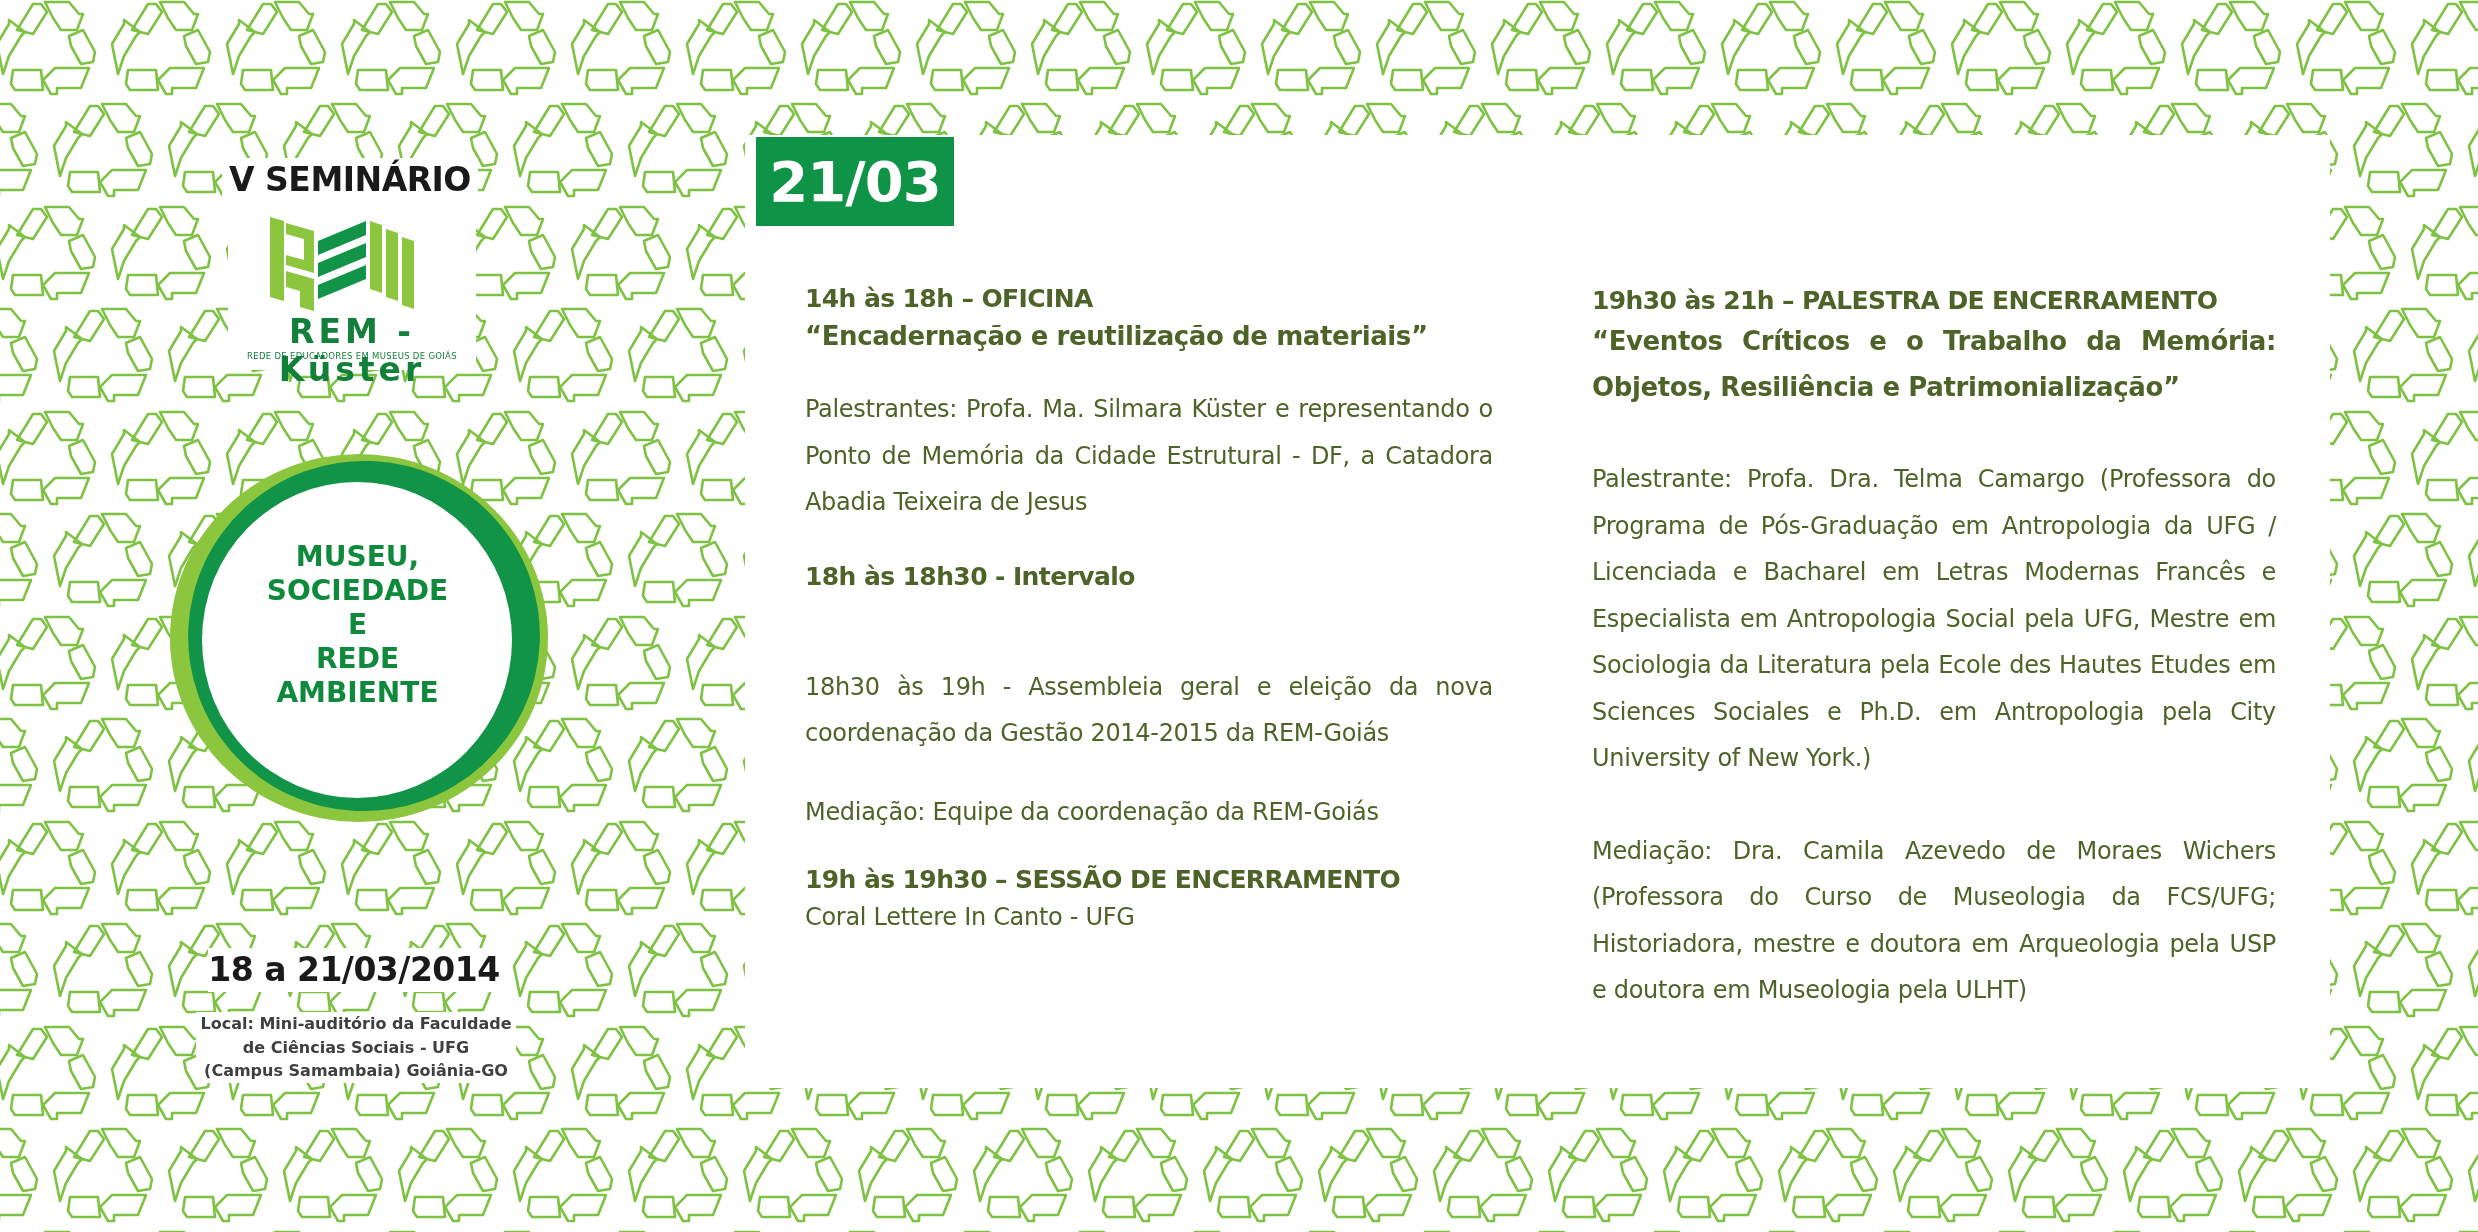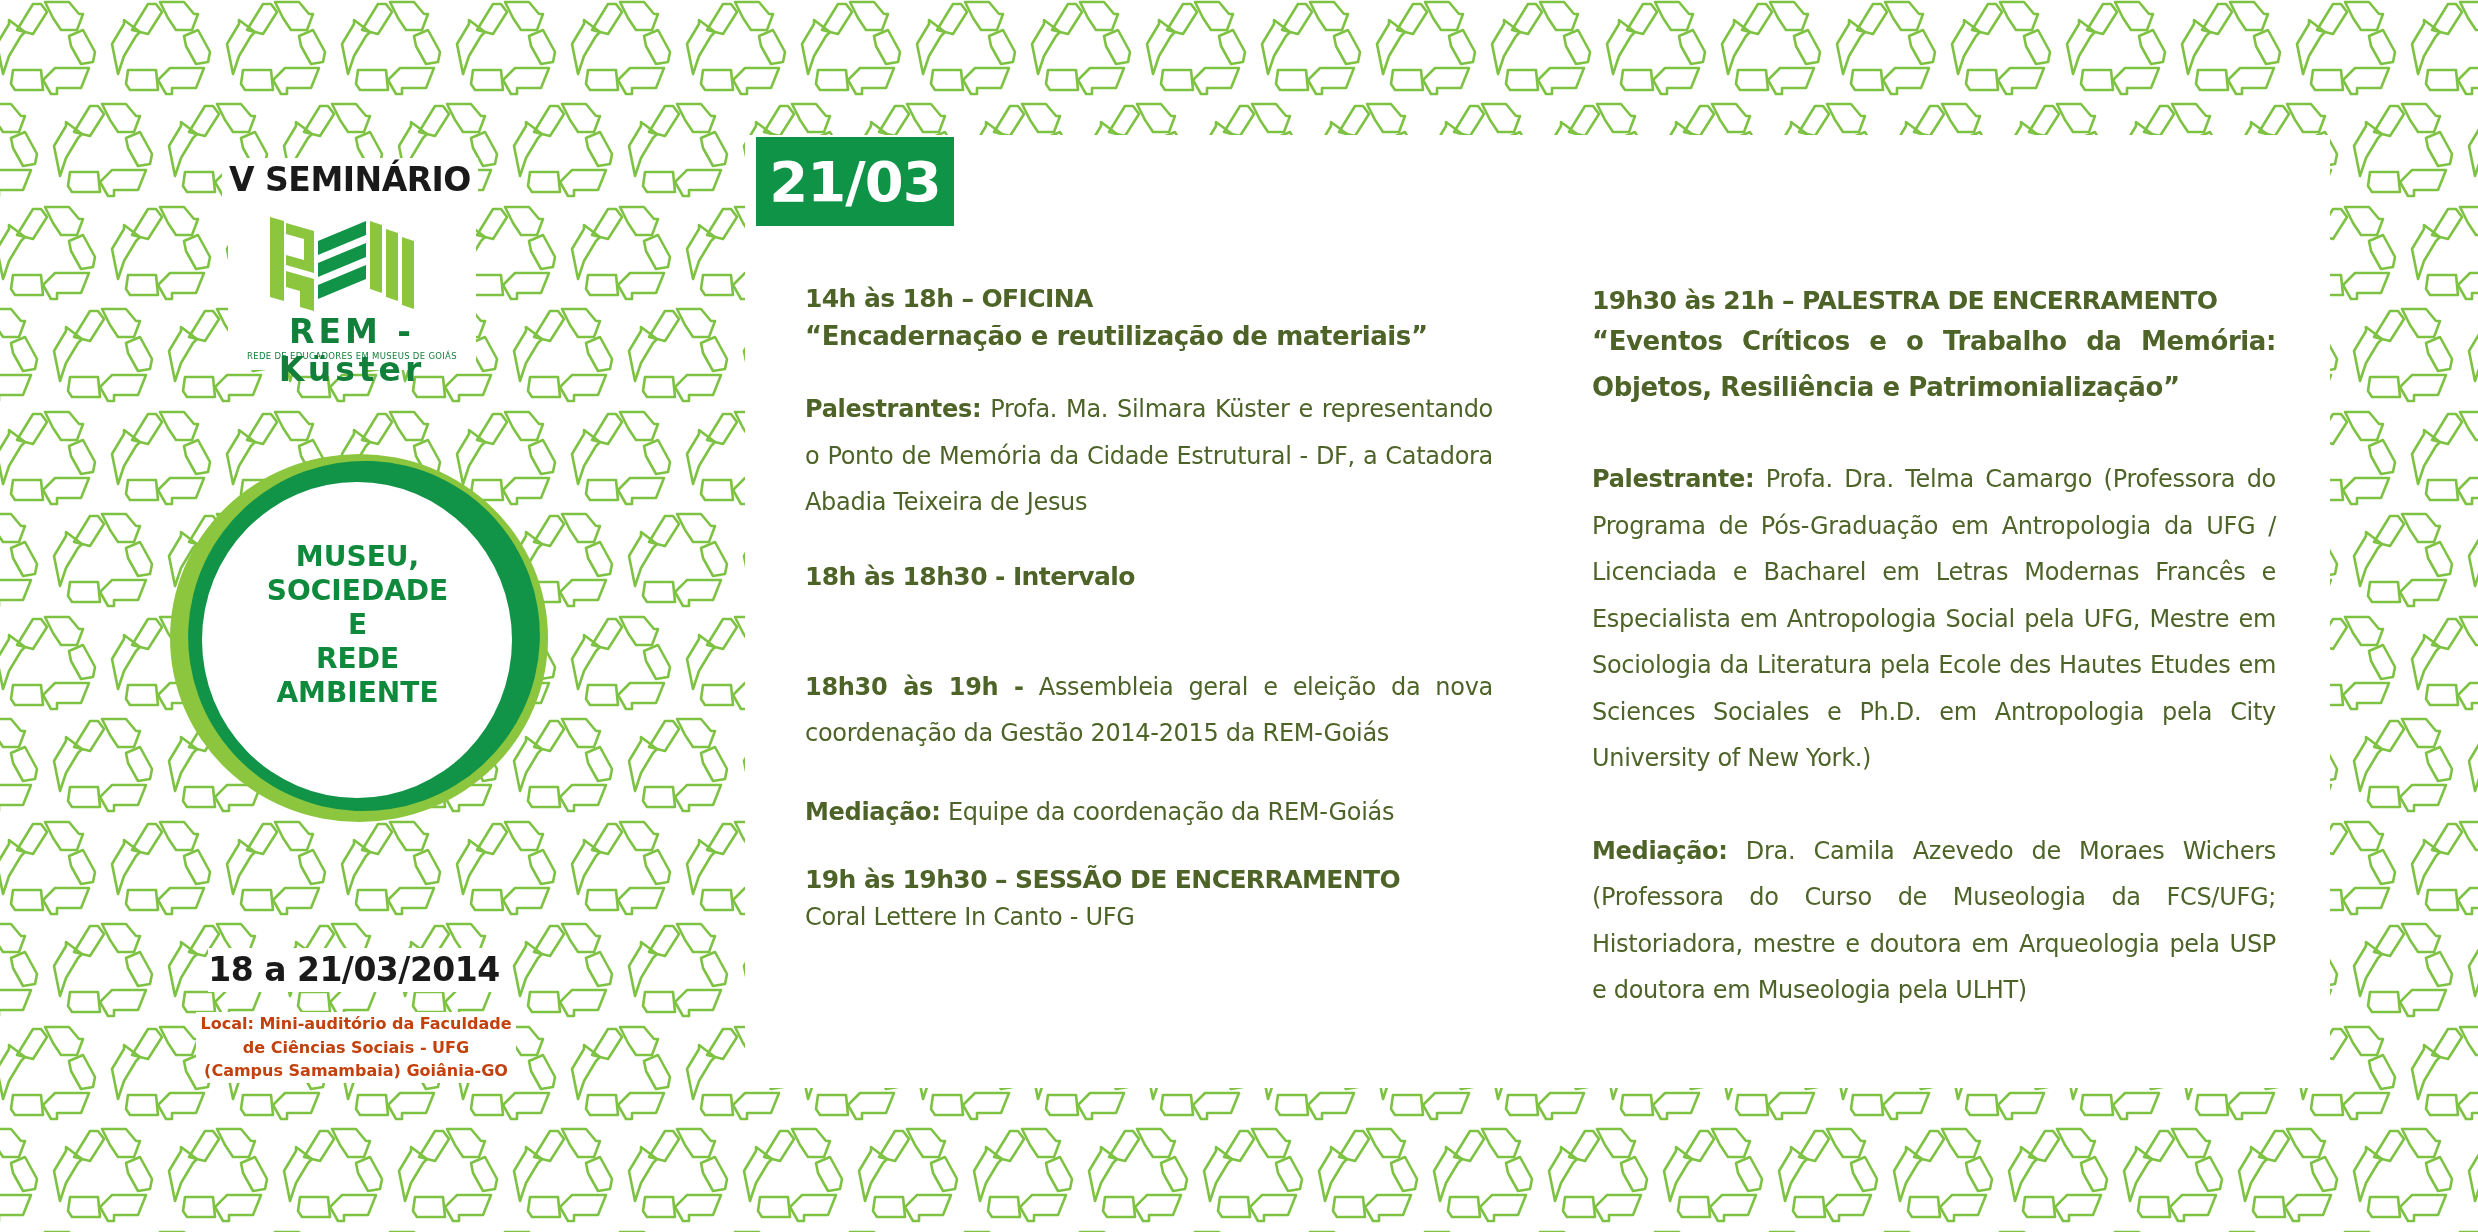--- a/index.html
+++ b/index.html
@@ -21,21 +21,21 @@
     display: flex; align-items: center; justify-content: center;
     font-family: "DejaVu Sans", sans-serif; font-weight: bold; font-size: 56px;
     letter-spacing: -1px;
   }
   .col { position: absolute; color: #4d6327; font-family: "DejaVu Sans", sans-serif; }
   .col-left { left: 805px; top: 282px; width: 688px; }
   .col-right { left: 1592px; top: 284px; width: 684px; }
   .time-head { font-weight: bold; font-size: 25px; line-height: 34px; letter-spacing: -0.6px; }
   .talk-title { font-weight: bold; font-size: 26px; line-height: 48px; letter-spacing: -0.4px; }
   .para { font-size: 24px; line-height: 46.5px; text-align: justify; text-align-last: left; letter-spacing: -0.3px; }
-  .para b { font-weight: bold; margin-top: 34px; }
+  .para b { font-weight: normal; margin-top: 34px; }
   .gap-lg { height: 46px; }
   .seminario {
     position: absolute; left: 222px; top: 158px; width: 256px; height: 44px;
     background: #fff; text-align: center;
     font-family: "DejaVu Sans", sans-serif; font-weight: bold; font-size: 33px; line-height: 44px;
     color: #1a1a1a; letter-spacing: -0.5px;
   }
   .logo-wrap { position: absolute; left: 228px; top: 205px; width: 248px; height: 165px; background: #fff; }
   .logo-mark { position: absolute; left: 42px; top: 12px; width: 152px; height: 96px; }
   .rem-title {
@@ -54,21 +54,21 @@
     color: #0f8a3c;
   }
   .event-dates {
     position: absolute; left: 208px; top: 948px; width: 292px; height: 44px; background: #fff;
     text-align: center; font-family: "DejaVu Sans", sans-serif; font-weight: bold; font-size: 33px;
     line-height: 44px; color: #1a1a1a; letter-spacing: -0.5px;
   }
   .location {
     position: absolute; left: 196px; top: 1012px; width: 320px; background: #fff;
     text-align: center; font-family: "DejaVu Sans", sans-serif; font-weight: bold; font-size: 16px;
-    line-height: 23.5px; color: #c2410c;
+    line-height: 23.5px; color: #404040;
   }
 </style>
 </head>
 <body>
 
 <svg class="pattern" width="2478" height="1232" xmlns="http://www.w3.org/2000/svg">
   <defs>
     <g id="rec" fill="none" stroke="#7dc242" stroke-width="2.6" stroke-linejoin="round">
 
       <path d="M22 30 L38 4 L46 4 L52 12 L38 34 Z"></path>

